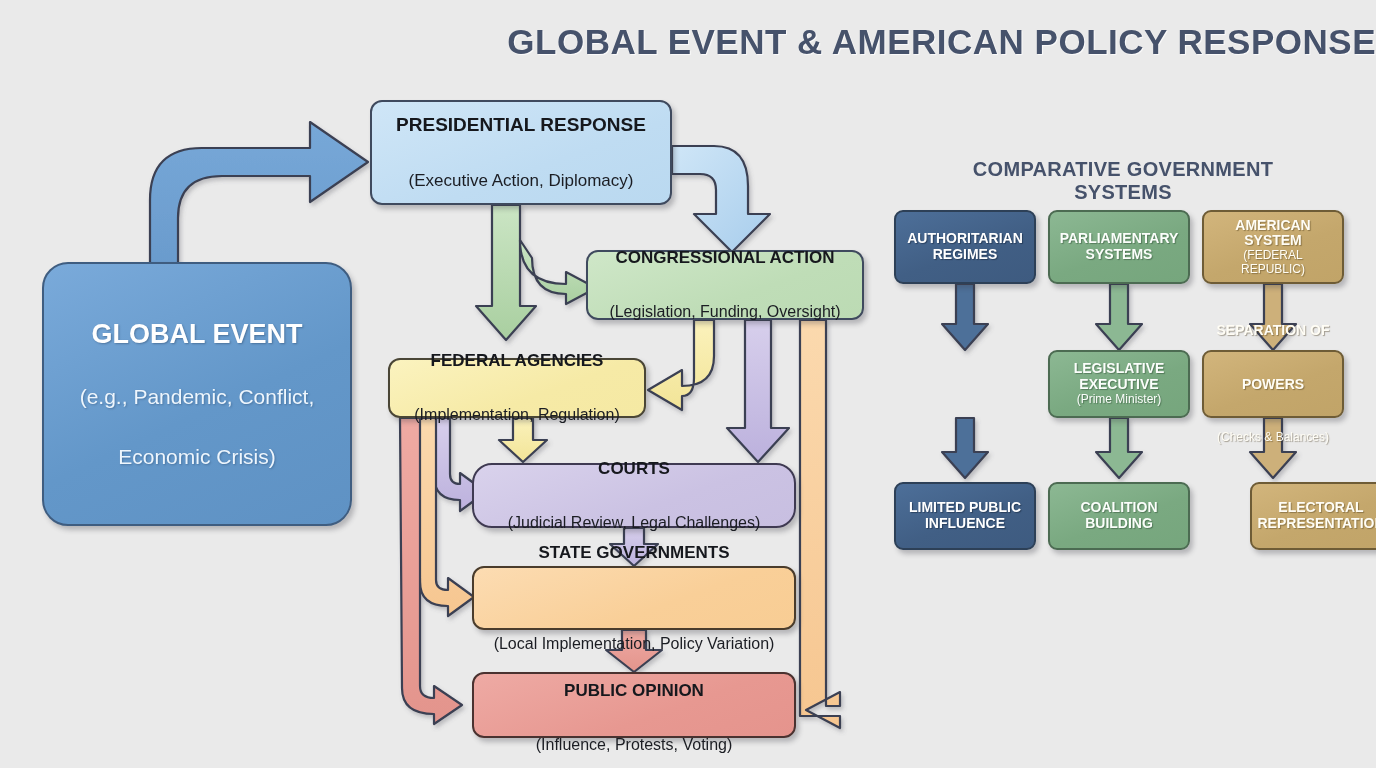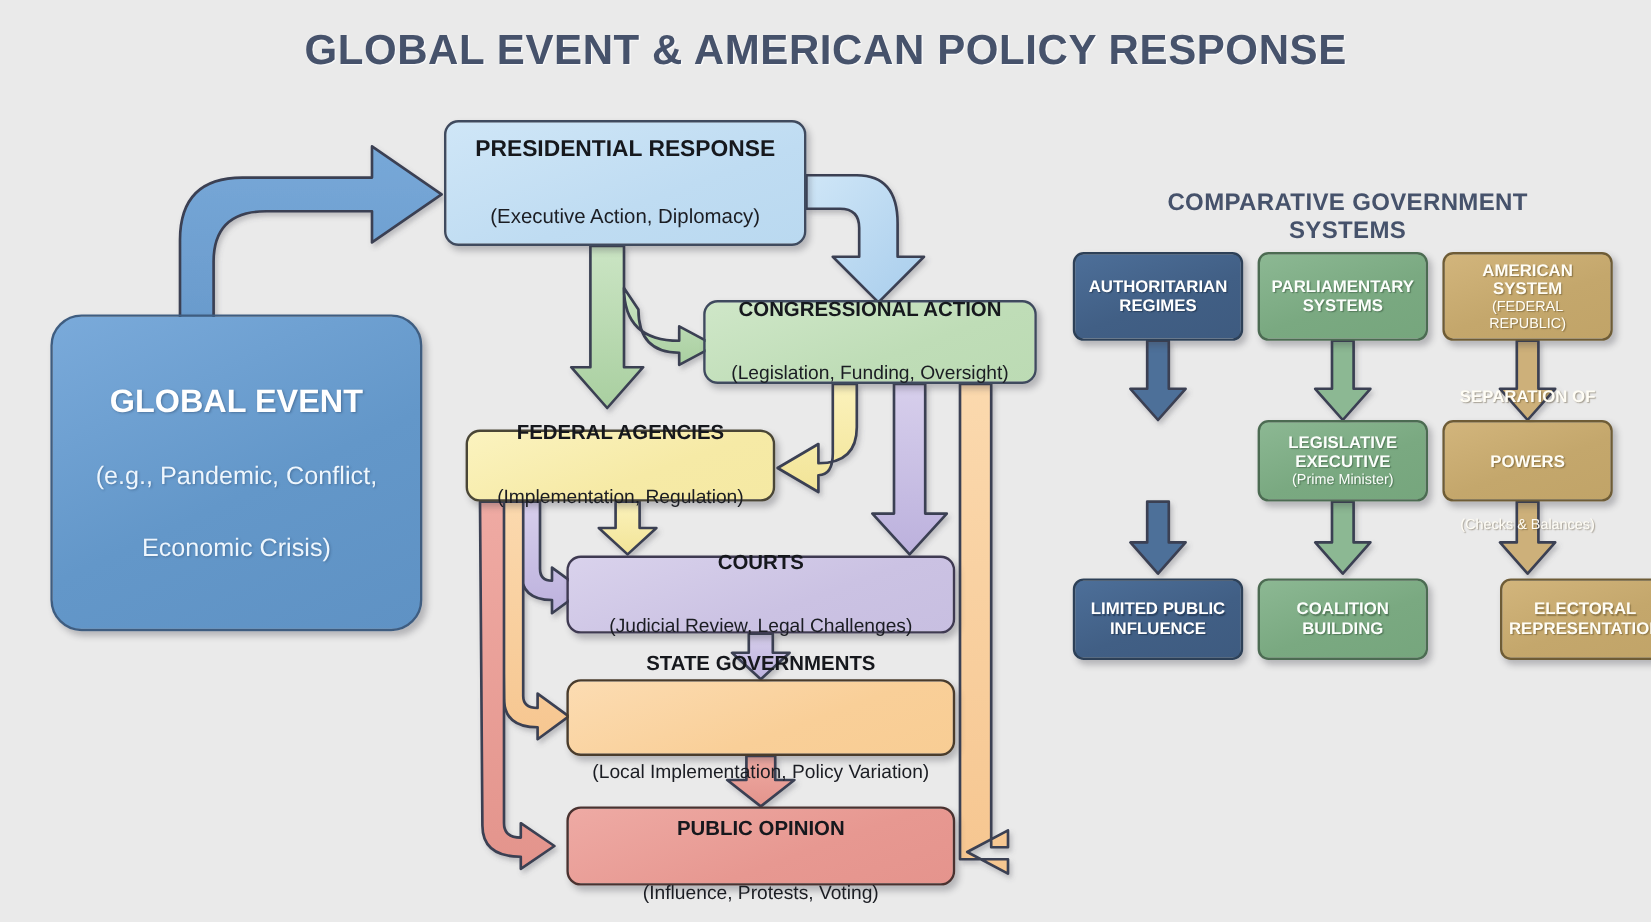--- a/index.html
+++ b/index.html
@@ -8,21 +8,21 @@
     background:#eaeaea;
     font-family:"Liberation Sans", sans-serif;
     overflow:hidden;
     position:relative;
   }
   #canvas{position:absolute;left:0;top:0;width:1376px;height:768px;}
   #svglayer{position:absolute;left:0;top:0;width:1376px;height:768px;pointer-events:none;}
 
   .title{
     position:absolute;left:0;top:22px;width:1376px;
-    text-align:center;
+    text-align:right;
     font-size:35px;font-weight:bold;letter-spacing:.5px;
     color:#46526b;
     text-shadow:1px 1px 1px rgba(255,255,255,.85);
   }
   .subtitle{
     position:absolute;
     font-size:20px;font-weight:bold;letter-spacing:.3px;
     color:#46526b;
     text-align:center;
   }
@@ -66,21 +66,21 @@
   #cong .t2{font-size:16px;}
 
   #fed{left:388px;top:358px;width:258px;height:60px;
     background:linear-gradient(160deg,#fbf3bf 0%,#f6eaa6 60%,#f5e9a3 100%);
     border-color:#4a4636;}
   #fed .t1{font-size:17px;}
   #fed .t2{font-size:16px;}
 
   #courts{left:472px;top:463px;width:324px;height:65px;
     background:linear-gradient(160deg,#d9d2ec 0%,#cbc2e3 60%,#c8bfe1 100%);
-    border-color:#3f3a52;}
+    border-color:#3f3a52;border-radius:20px;}
   #courts .t1{font-size:17px;}
   #courts .t2{font-size:16px;}
 
   #state{left:472px;top:566px;width:324px;height:64px;
     background:linear-gradient(160deg,#fcdcb2 0%,#f9cf98 60%,#f8cd94 100%);
     border-color:#4a3c2c;}
   #state .t1{font-size:17px;}
   #state .t2{font-size:16px;margin-top:37px;}
 
   #public{left:472px;top:672px;width:324px;height:66px;

